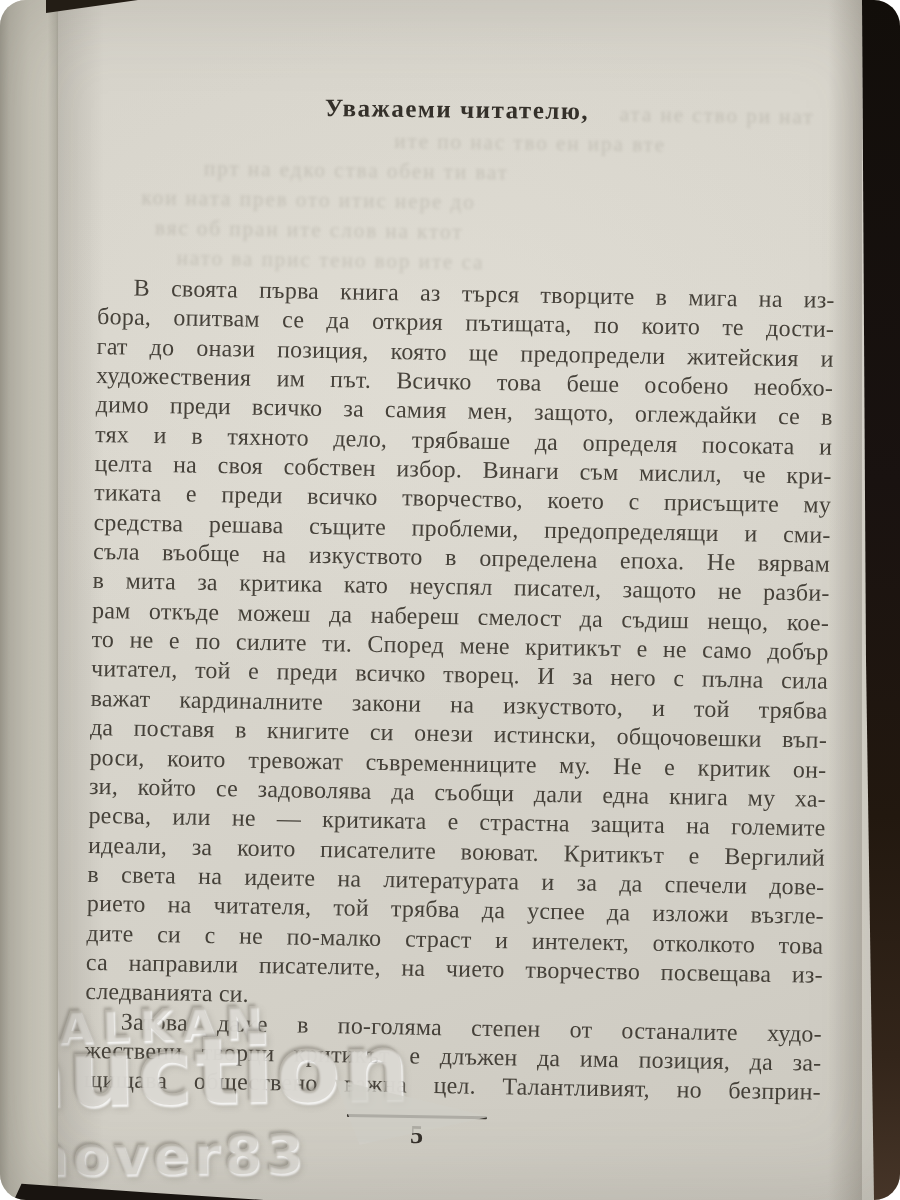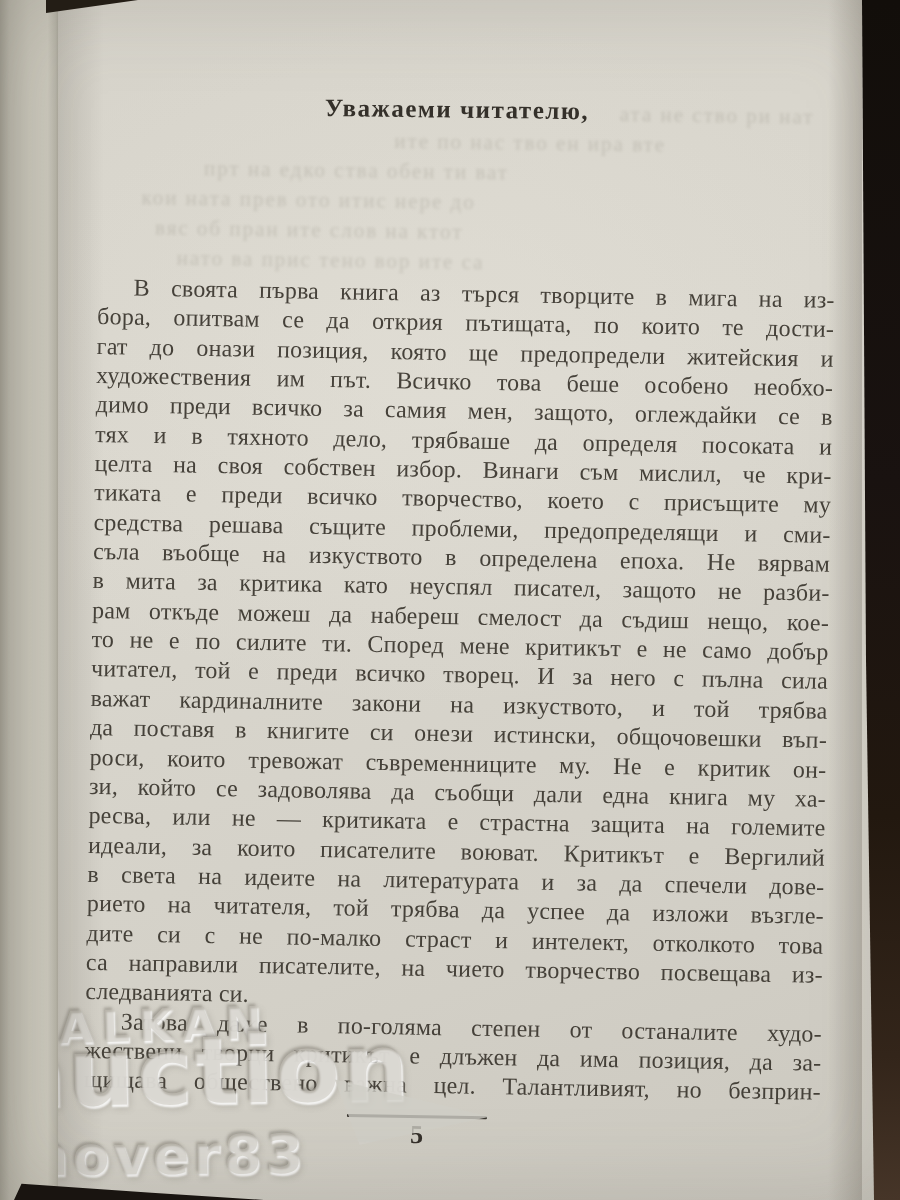--- a/index.html
+++ b/index.html
@@ -4,20 +4,21 @@
 <style>
   * { margin: 0; padding: 0; box-sizing: border-box; }
   html, body { width: 900px; height: 1200px; overflow: hidden; }
   body { font-family: "Liberation Serif", "DejaVu Serif", serif; }
 
   .photo {
     position: relative; width: 900px; height: 1200px; overflow: hidden;
     background:
       radial-gradient(ellipse 700px 500px at 48% 30%, rgba(230,227,218,0.45), rgba(230,227,218,0) 70%),
       linear-gradient(160deg, #d7d4cb 0%, #dad7ce 38%, #d3d0c7 72%, #cbc8bf 100%);
+    border-radius: 26px;
   }
   .page-vignette {
     position: absolute; inset: 0; pointer-events: none; z-index: 6;
     box-shadow: inset 0 0 90px rgba(95,90,80,0.22);
   }
 
   
   .gutter {
     position: absolute; left: 0; top: 0; width: 58px; height: 1200px; z-index: 5;
     background: linear-gradient(90deg, #9f9c90 0%, #b7b4a8 16%, #c6c3b7 50%, #cac7bb 82%, #b6b3a7 96%, #aaa79b 100%);

